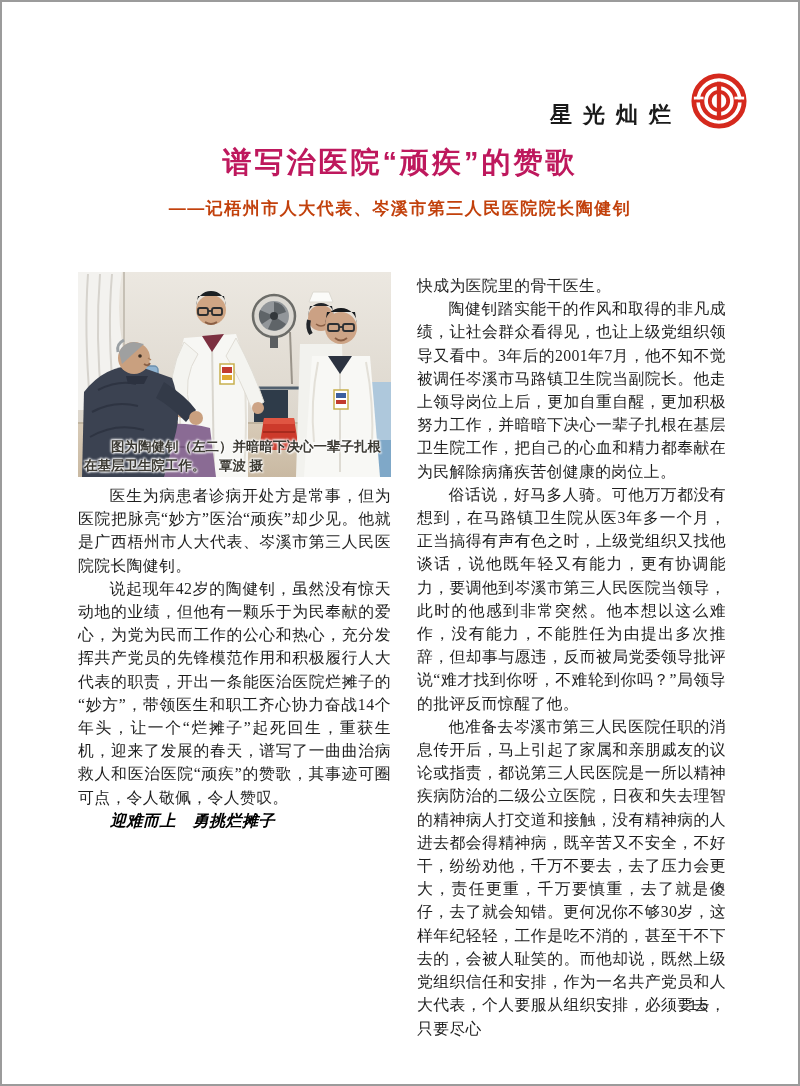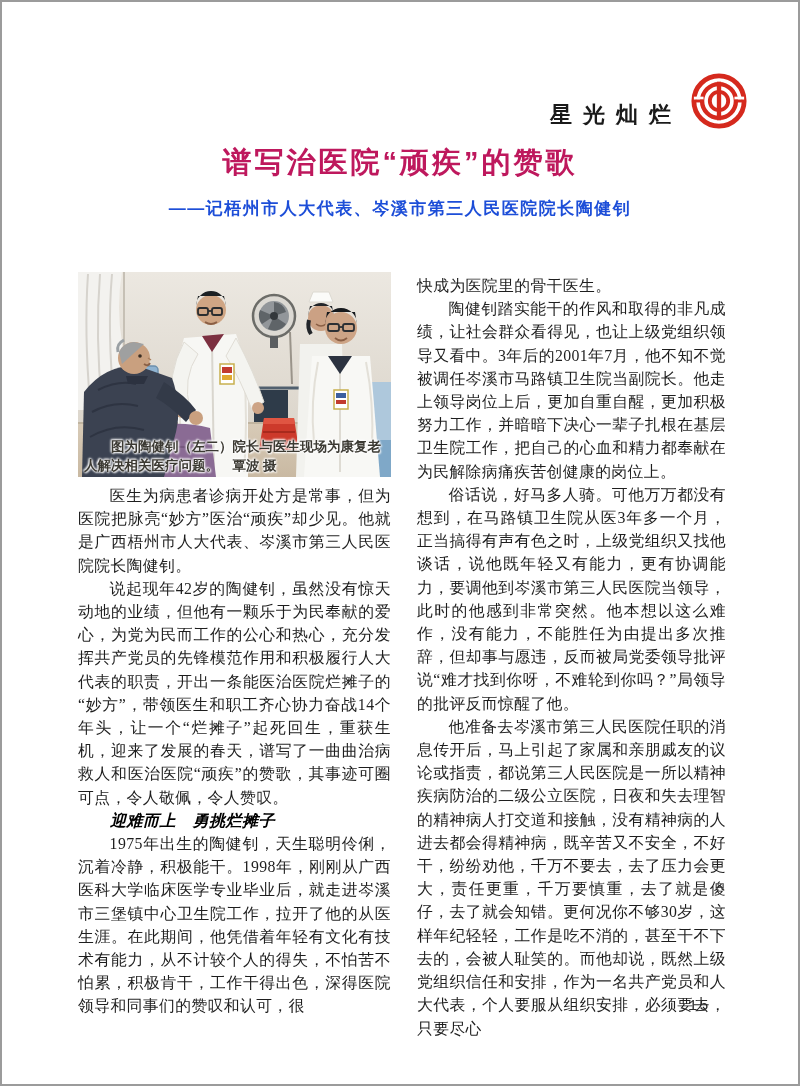--- a/index.html
+++ b/index.html
@@ -20,21 +20,21 @@
   .logo { width:58px; height:58px; flex:0 0 auto; }
   
   .article-title {
     position:absolute; top:141px; left:0; width:100%; text-align:center;
     font-family:"Liberation Sans", sans-serif; font-weight:700;
     font-size:29px; letter-spacing:3px; color:#be185d;
   }
   .article-subtitle {
     position:absolute; top:195px; left:0; width:100%; text-align:center;
     font-family:"Liberation Sans", sans-serif; font-weight:700;
-    font-size:17px; letter-spacing:1.5px; color:#1d4ed8;
+    font-size:17px; letter-spacing:1.5px; color:#c2410c;
   }
   .article-author {
     position:absolute; top:229px; left:0; width:100%; text-align:center;
     font-size:16.5px; letter-spacing:4px; color:#111;
     font-family:"Liberation Serif", serif; font-weight:600;
   }
   
   .content {
     position:absolute; top:270px; left:76px; width:648px;
     display:flex; gap:26px;
@@ -219,28 +219,27 @@
             <path d="M20,118 Q40,108 58,112 M14,140 Q36,128 60,134 M12,165 Q38,150 66,158" stroke="#2e3442" stroke-width="2" fill="none"></path>
             <circle cx="56" cy="86" r="16" fill="#c9a07f"></circle>
             <path d="M41,80 A16,16 0 0 1 56,70 L66,72 L44,92 Z" fill="#9aa0a4" opacity="0.9"></path>
             <path d="M40,80 Q38,72 46,68" stroke="#9aa0a4" stroke-width="3" fill="none"></path>
             <circle cx="62" cy="84" r="1.8" fill="#3a2e24"></circle>
             <path d="M66,92 q4,3 6,-1" stroke="#8a5f45" stroke-width="1.8" fill="none"></path>
             <path d="M70,86 l3,2" stroke="#a97f5e" stroke-width="1.5"></path>
             <path d="M48,104 L70,104 L66,112 L50,112 Z" fill="#2c3240"></path>
           </g>
         </svg>
-        <div class="photo-caption">图为陶健钊（左二）院长与医生现场为康复老人解决相关医疗问题。　覃波 摄</div>
+        <div class="photo-caption">图为陶健钊（左二）并暗暗下决心一辈子扎根在基层卫生院工作。　覃波 摄</div>
       </div>
 
       <div class="bodytext">
         <p class="para">医生为病患者诊病开处方是常事，但为医院把脉亮“妙方”医治“顽疾”却少见。他就是广西梧州市人大代表、岑溪市第三人民医院院长陶健钊。</p>
         <p class="para">说起现年42岁的陶健钊，虽然没有惊天动地的业绩，但他有一颗乐于为民奉献的爱心，为党为民而工作的公心和热心，充分发挥共产党员的先锋模范作用和积极履行人大代表的职责，开出一条能医治医院烂摊子的“妙方”，带领医生和职工齐心协力奋战14个年头，让一个“烂摊子”起死回生，重获生机，迎来了发展的春天，谱写了一曲曲治病救人和医治医院“顽疾”的赞歌，其事迹可圈可点，令人敬佩，令人赞叹。</p>
         <p class="subhead">迎难而上　勇挑烂摊子</p>
-        <p class="para">1975年出生的陶健钊，天生聪明伶俐，沉着冷静，积极能干。1998年，刚刚从广西医科大学临床医学专业毕业后，就走进岑溪市三堡镇中心卫生院工作，拉开了他的从医生涯。在此期间，他凭借着年轻有文化有技术有能力，从不计较个人的得失，不怕苦不怕累，积极肯干，工作干得出色，深得医院领导和同事们的赞叹和认可，很</p>
       </div>
     </div>
 
     <div class="col col-right">
       <div class="bodytext">
         <p class="cont">快成为医院里的骨干医生。</p>
         <p class="para">陶健钊踏实能干的作风和取得的非凡成绩，让社会群众看得见，也让上级党组织领导又看中。3年后的2001年7月，他不知不觉被调任岑溪市马路镇卫生院当副院长。他走上领导岗位上后，更加自重自醒，更加积极努力工作，并暗暗下决心一辈子扎根在基层卫生院工作，把自己的心血和精力都奉献在为民解除病痛疾苦创健康的岗位上。</p>
         <p class="para">俗话说，好马多人骑。可他万万都没有想到，在马路镇卫生院从医3年多一个月，正当搞得有声有色之时，上级党组织又找他谈话，说他既年轻又有能力，更有协调能力，要调他到岑溪市第三人民医院当领导，此时的他感到非常突然。他本想以这么难作，没有能力，不能胜任为由提出多次推辞，但却事与愿违，反而被局党委领导批评说“难才找到你呀，不难轮到你吗？”局领导的批评反而惊醒了他。</p>
         <p class="para">他准备去岑溪市第三人民医院任职的消息传开后，马上引起了家属和亲朋戚友的议论或指责，都说第三人民医院是一所以精神疾病防治的二级公立医院，日夜和失去理智的精神病人打交道和接触，没有精神病的人进去都会得精神病，既辛苦又不安全，不好干，纷纷劝他，千万不要去，去了压力会更大，责任更重，千万要慎重，去了就是傻仔，去了就会知错。更何况你不够30岁，这样年纪轻轻，工作是吃不消的，甚至干不下去的，会被人耻笑的。而他却说，既然上级党组织信任和安排，作为一名共产党员和人大代表，个人要服从组织安排，必须要去，只要尽心</p>
       </div>

